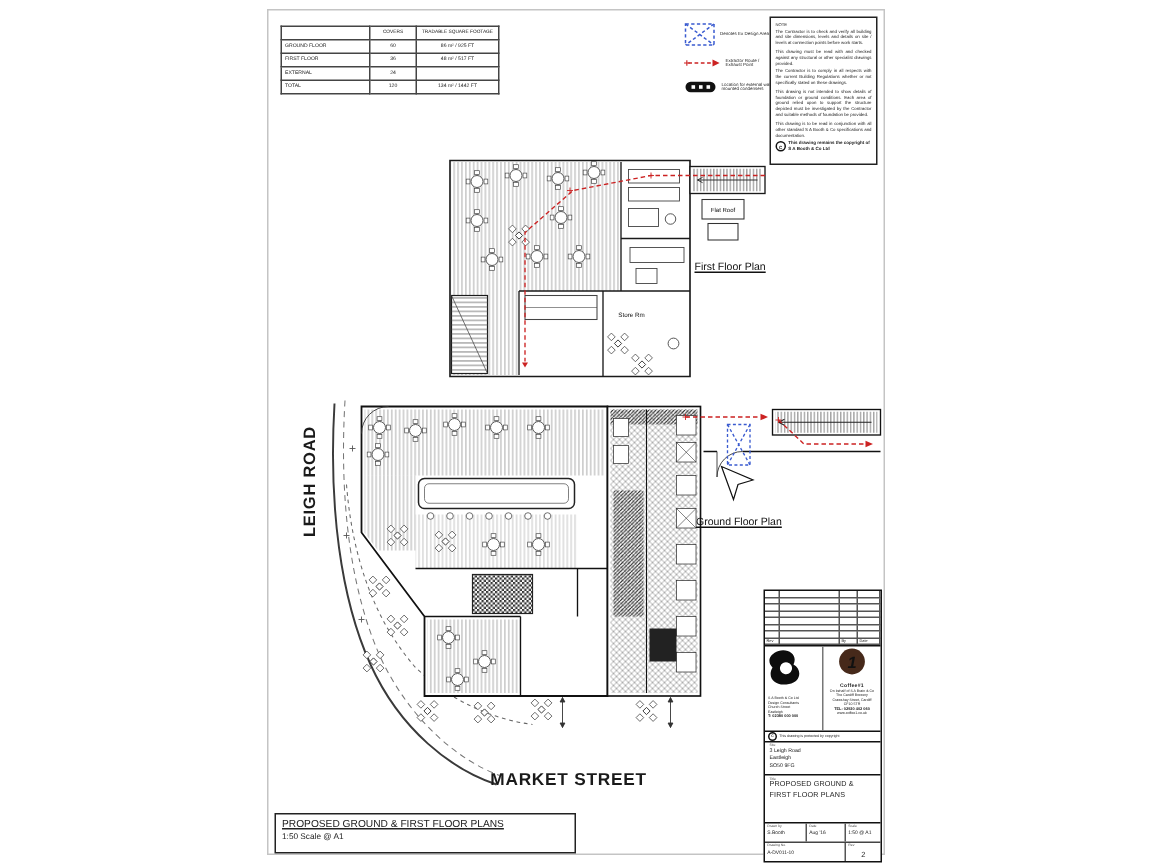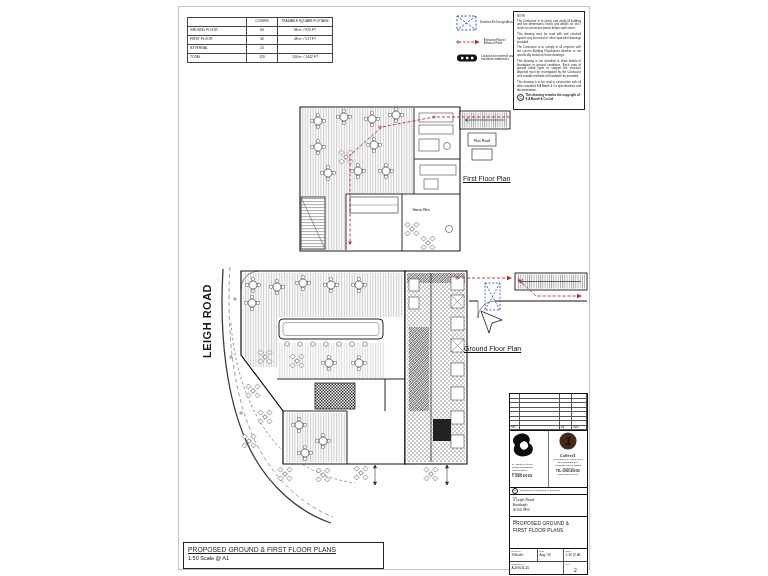--- a/index.html
+++ b/index.html
@@ -364,20 +364,21 @@
       <use href="#gfp" x="142" y="214"></use>
           <use href="#gfp" x="212" y="215"></use>
       <path d="M156,206 V226 M156,206 l-1.6,3 h3.2 z M156,226 l-1.6,-3 h3.2 z" stroke="#333" stroke-width="0.6" fill="#333"></path>
       <path d="M228,206 V226 M228,206 l-1.6,3 h3.2 z M228,226 l-1.6,-3 h3.2 z" stroke="#333" stroke-width="0.6" fill="#333"></path>
     </g>
   </svg>
 
   <div class="plan-label ff-label">First Floor Plan</div>
   <div class="plan-label gf-label">Ground Floor Plan</div>
   <div class="leigh">LEIGH ROAD</div>
+  <div class="market">MARKET STREET</div>
 
   <div class="footer">
     <div class="t1">PROPOSED GROUND &amp; FIRST FLOOR PLANS</div>
     <div class="t2">1:50 Scale @ A1</div>
   </div>
 
   <div class="tb">
     <div class="tb-rev">
       <div></div>
           <div></div>

